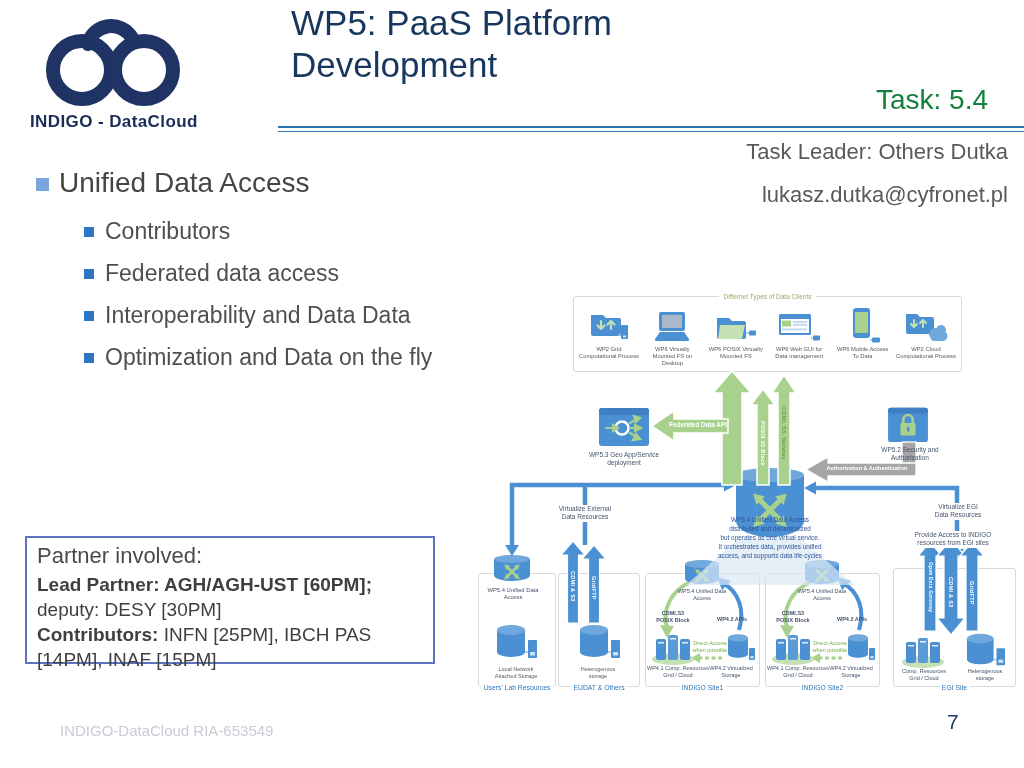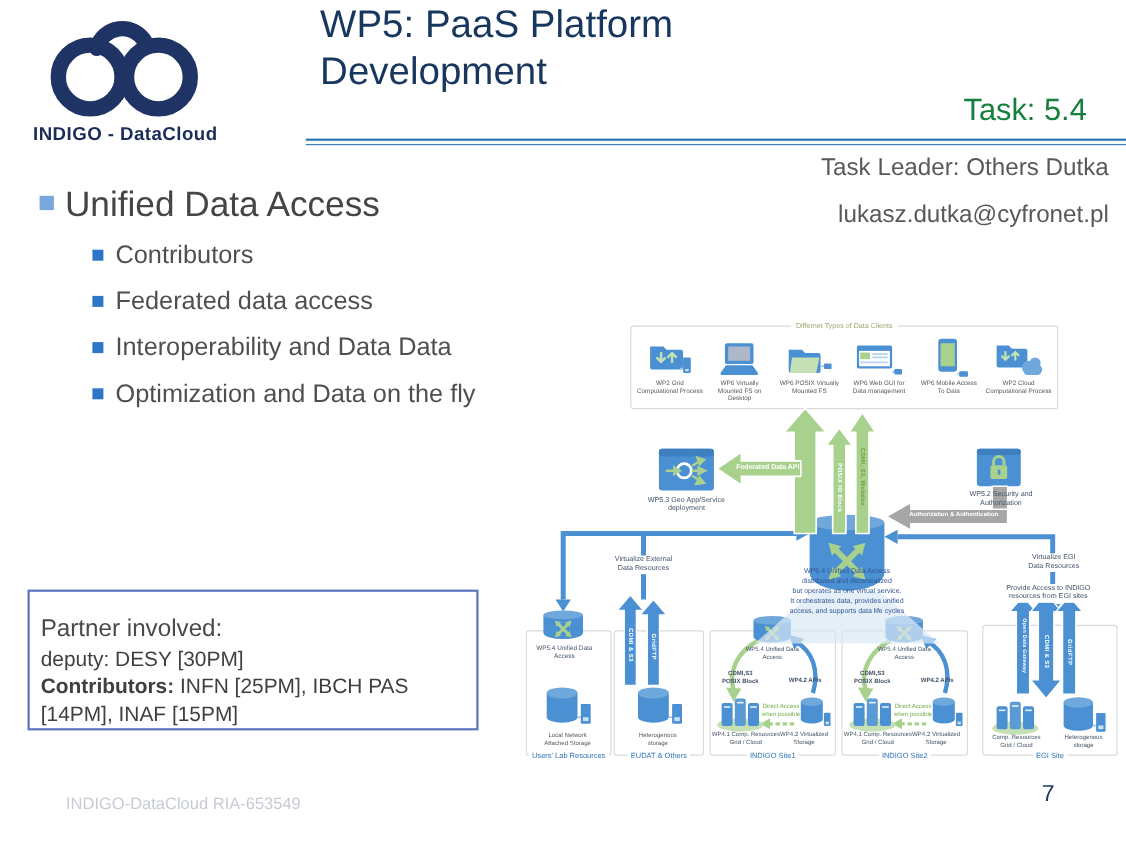--- a/index.html
+++ b/index.html
@@ -7,26 +7,26 @@
   .abs{position:absolute;}
   .ml{white-space:pre-line;}
   
   .logo-text{position:absolute;left:30px;top:112px;width:210px;font-size:17px;font-weight:bold;color:#1B2C58;letter-spacing:.4px;}
   .title{position:absolute;left:291px;top:2px;width:560px;font-size:35px;line-height:1.2;color:#17375E;white-space:pre-line;}
   .task{position:absolute;right:36px;top:84px;font-size:28px;color:#15803d;}
   .rule{position:absolute;left:278px;top:126px;width:746px;height:3px;border-top:2px solid #2E74B5;border-bottom:1px solid #2E74B5;}
   .leader{position:absolute;right:16px;top:139px;font-size:22px;color:#595959;}
   .email{position:absolute;right:16px;top:182px;font-size:22px;color:#595959;}
   
-  .b-main{position:absolute;left:36px;top:167px;font-size:32px;color:#454545;font-weight:500;display:flex;}
+  .b-main{position:absolute;left:36px;top:167px;font-size:28px;color:#454545;font-weight:500;display:flex;}
   .b-main .sq{width:13px;height:13px;background:#7AA7DB;margin:11px 10px 0 0;flex:none;}
   .b-sub{position:absolute;left:84px;font-size:23px;color:#4F4F4F;display:flex;}
   .b-sub .sq{width:10px;height:10px;background:#2E75C6;margin:9px 11px 0 0;flex:none;}
   
-  .partner{position:absolute;left:25px;top:536px;width:410px;height:128px;border:2px solid #5C74C0;background:#fff;padding:20px 10px;box-sizing:border-box;}
+  .partner{position:absolute;left:25px;top:536px;width:410px;height:128px;border:2px solid #5C74C0;background:#fff;padding:5px 10px;box-sizing:border-box;}
   .p-head{font-size:22px;color:#4A4A4A;margin-bottom:3px;}
   .p-line{font-size:19px;color:#3F3F3F;line-height:25px;}
   
   .foot{position:absolute;left:60px;top:722px;font-size:15px;color:#C7CBD3;}
   .pagenum{position:absolute;left:947px;top:710px;font-size:21px;color:#1F3864;}
   
   .diagram{position:absolute;left:470px;top:293px;width:554px;height:415px;}
   .lbl{position:absolute;text-align:center;font-size:6.5px;line-height:1.28;color:#44546A;white-space:pre-line;z-index:6;}
   .vlabel{position:absolute;writing-mode:vertical-rl;font-weight:bold;color:#fff;font-size:5.5px;width:12px;line-height:12px;letter-spacing:.3px;text-align:center;z-index:6;}
   .hlabel{position:absolute;text-align:center;color:#fff;font-weight:bold;white-space:nowrap;z-index:6;}
@@ -83,20 +83,21 @@
   <span class="sq"></span>
   <span>Interoperability and Data Data</span>
 </div>
 <div class="b-sub" style="top:344px">
   <span class="sq"></span>
   <span>Optimization and Data on the fly</span>
 </div>
 
 <div class="partner">
   <div class="p-head">Partner involved:</div>
+  <div class="p-line" style="font-weight:bold">Lead Partner: AGH/AGH-UST [60PM];</div>
   <div class="p-line">deputy: DESY [30PM]</div>
   <div class="p-line"><span style="font-weight:bold">Contributors:</span><span> INFN [25PM], IBCH PAS [14PM], INAF [15PM]</span></div>
 </div>
 
 <div class="foot">INDIGO-DataCloud RIA-653549</div>
 <div class="pagenum">7</div>
 
 <div class="diagram">
 
   <div class="dbox" style="left:103px;top:3px;width:387px;height:74px">

